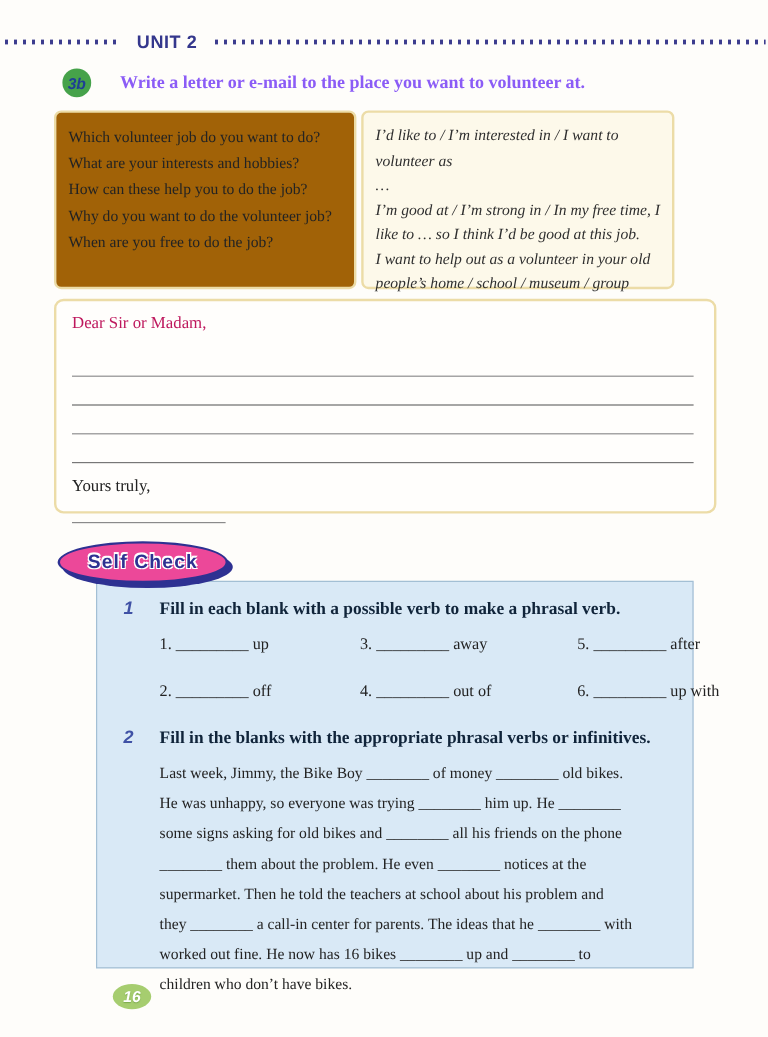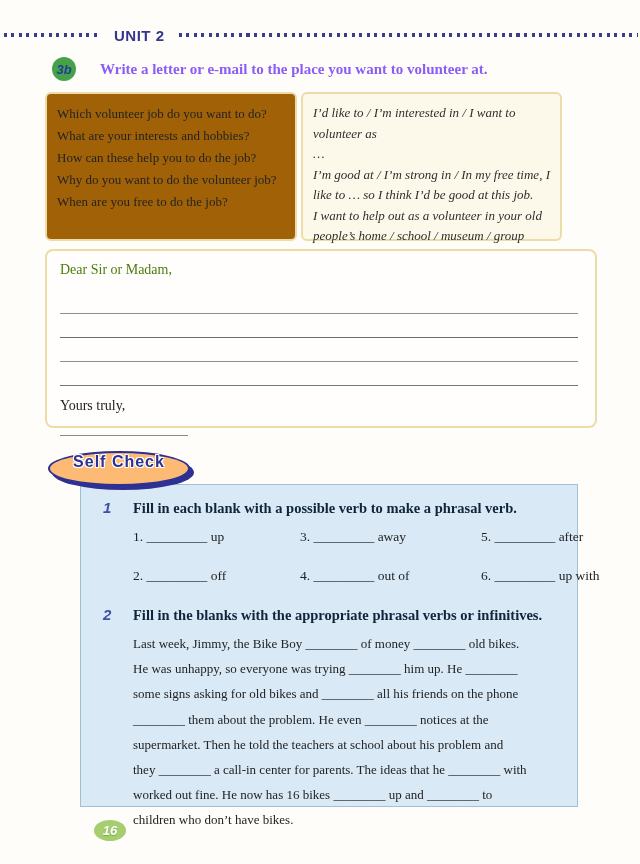--- a/index.html
+++ b/index.html
@@ -51,34 +51,34 @@
   .hint-right { left:301px; width:261px; background:#fdf9ea; padding:9px 8px 6px 10px; }
   .hint-left .q { font-size:13px; line-height:22px; color:#232323; }
   .hint-right .p { font-style:italic; font-size:13px; line-height:20.5px; color:#2e2e2e; }
 
   
   .letter-box {
     position:absolute; left:45px; top:249px; width:552px; height:179px;
     background:#fffefc; border:2px solid #ecdca7; border-radius:8px;
     padding:11px 13px 0 13px;
   }
-  .salutation { font-size:14px; color:#4d7c0f; }
+  .salutation { font-size:14px; color:#be185d; }
   .write-lines { margin-top:12px; }
   .wline { height:24px; border-bottom:1px solid #8f8f8f; width:calc(100% - 4px); }
   .wline:nth-child(2) { border-color:#6c6c6c; }
   .wline:nth-child(4) { border-color:#777777; }
   .closing { font-size:14px; color:#222; margin-top:12px; }
   .sig-line { width:128px; height:16px; border-bottom:1px solid #8a8a8a; margin-top:6px; }
 
   
   .self-check {
     position:absolute; left:48px; top:451px; width:142px; height:35px;
-    background:#fdba74; border:2px solid #2e3192; border-radius:50%;
+    background:#ec4899; border:2px solid #2e3192; border-radius:50%;
     box-shadow:4px 4px 0 0 #2e3192;
-    display:flex; align-items:flex-start; justify-content:center;
+    display:flex; align-items:center; justify-content:center;
     z-index:3;
   }
   .self-check span {
     font-family:"Liberation Sans", sans-serif;
     font-weight:bold; font-size:16px; color:#2e3192; letter-spacing:1px;
     text-shadow:1px 1px 0 #fff,-1px -1px 0 #fff,1px -1px 0 #fff,-1px 1px 0 #fff;
   }
 
   
   .exercise-box {

